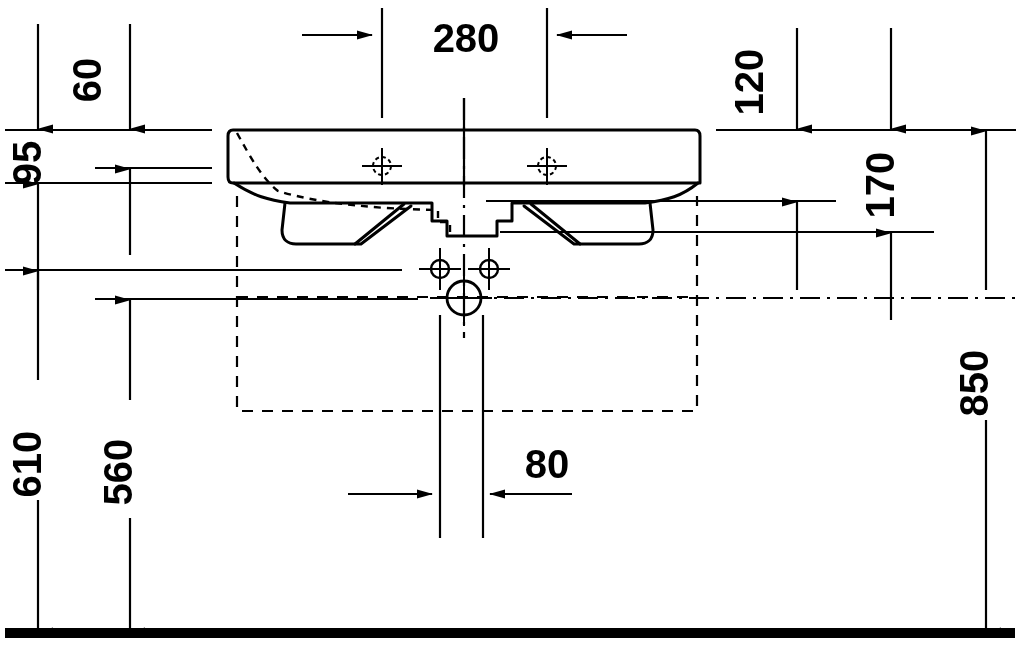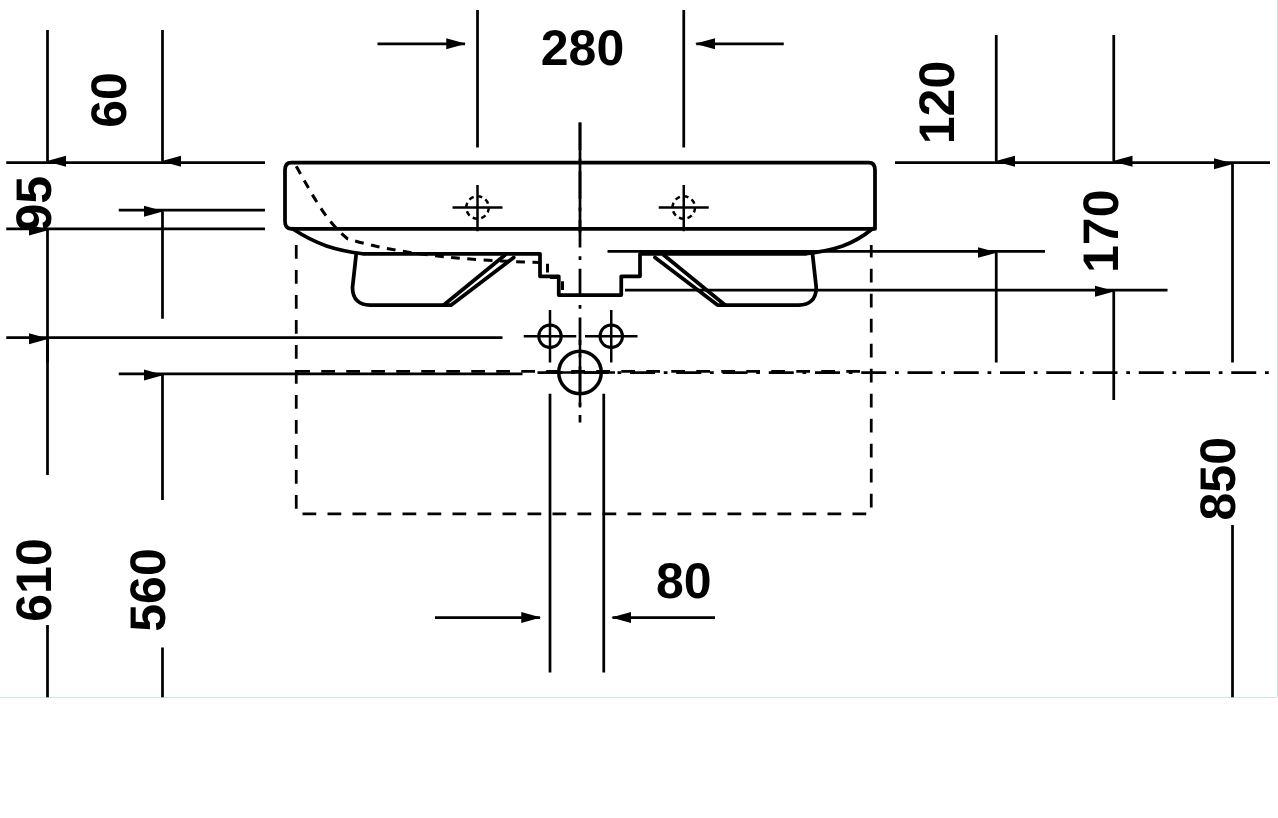--- a/index.html
+++ b/index.html
@@ -7,22 +7,22 @@
     margin: 0;
     padding: 0;
     background: #ffffff;
   }
   body {
     font-family: "Liberation Sans", sans-serif;
   }
   #stage {
     position: relative;
     width: 1022px;
-    height: 558px;
-    background: #0f766e;
+    height: 654px;
+    background: #a3a3a3;
     overflow: hidden;
   }
   #drawing {
     position: absolute;
     top: 0;
     left: 0;
     width: 1022px;
     height: 654px;
     display: block;
   }

